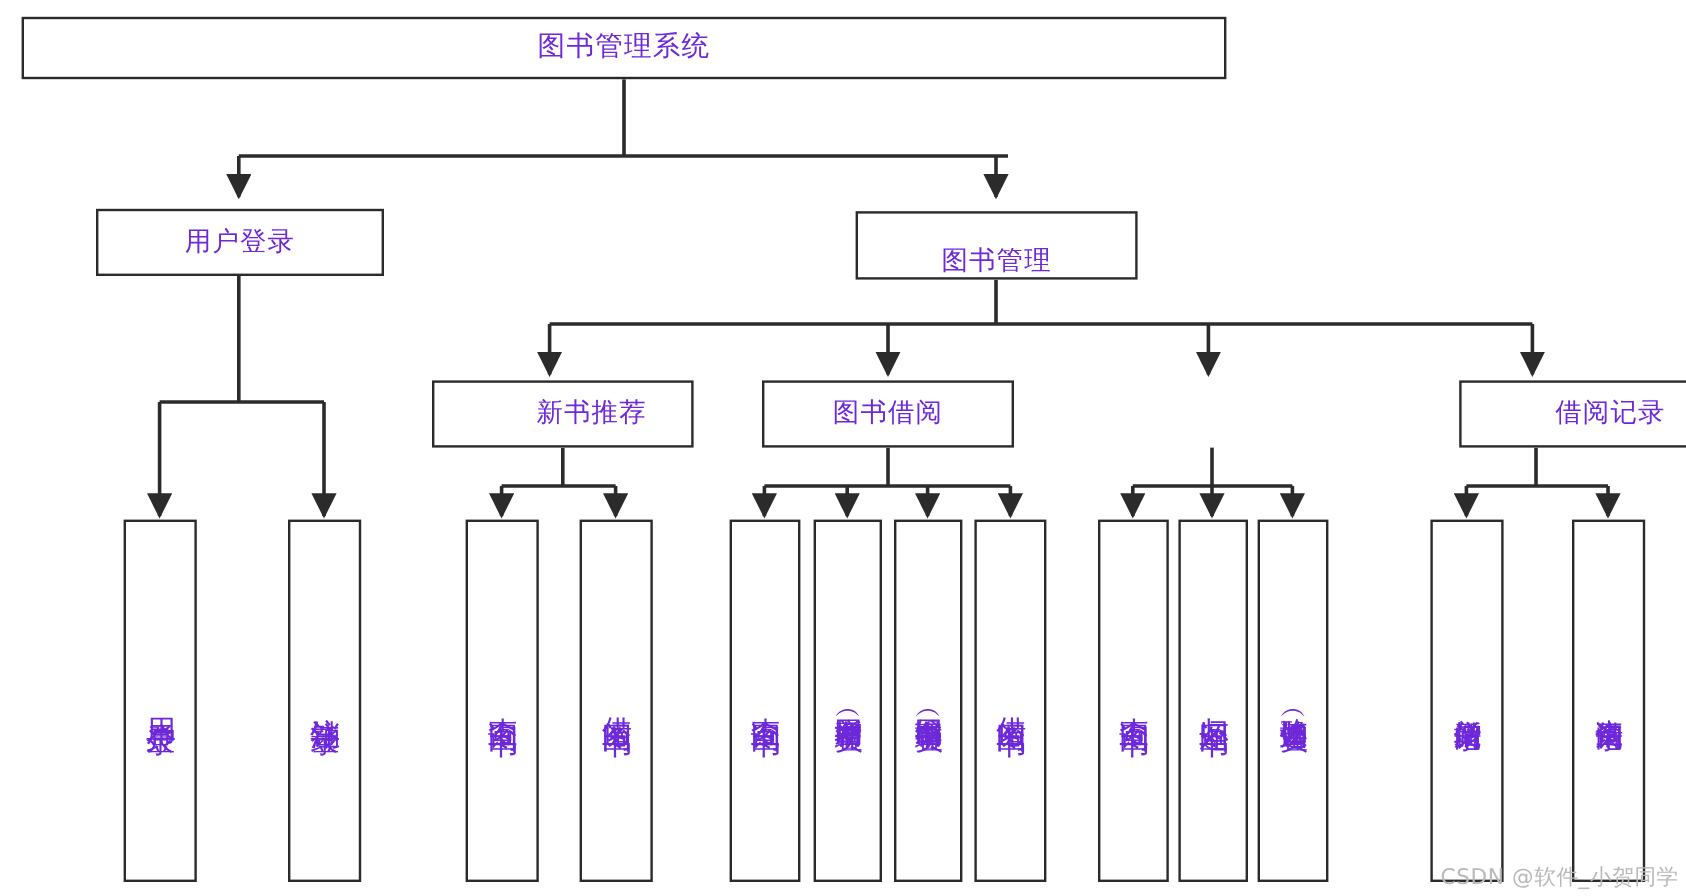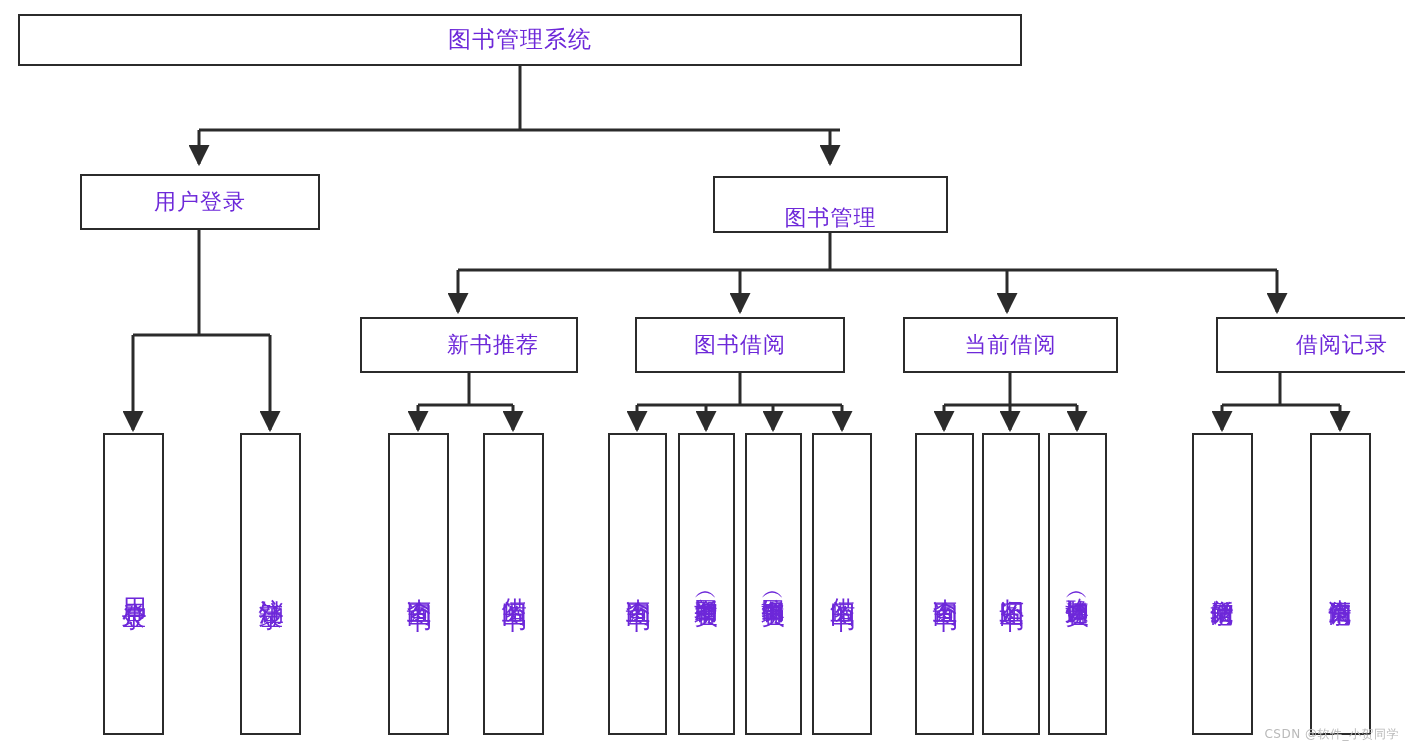--- a/index.html
+++ b/index.html
@@ -67,21 +67,21 @@
     max-height: 100%;
   }
   .node.v.narrow .label {
     font-size: 23px;
     letter-spacing: 1px;
   }
   .watermark {
     position: absolute;
     right: 6px;
     bottom: 4px;
-    font-size: 12px;
+    font-size: 18px;
     color: #b9b9b9;
     letter-spacing: 0.5px;
     z-index: 5;
     white-space: nowrap;
     font-family: "DejaVu Sans", "Liberation Sans", sans-serif;
   }
 </style>
 </head>
 <body>
 
@@ -150,23 +150,20 @@
   </div>
 
   <div class="node h" style="left:360px; top:317px; width:218px; height:56px;padding-left:48px;">
     <span class="label">新书推荐</span>
   </div>
 
   <div class="node h" style="left:635px; top:317px; width:210px; height:56px;justify-content:center;">
     <span class="label">图书借阅</span>
   </div>
 
-  <div class="node h" style="left:903px; top:317px; width:215px; height:56px;">
-    <span class="label">当前借阅</span>
-  </div>
 
   <div class="node h" style="left:1216px; top:317px; width:252px; height:56px;">
     <span class="label">借阅记录</span>
   </div>
 
   <div class="node v" style="left:103px; top:433px; width:61px; height:302px;">
     <span class="label">用户登录</span>
   </div>
   <div class="node v" style="left:240px; top:433px; width:61px; height:302px;">
     <span class="label">注销登录</span>

